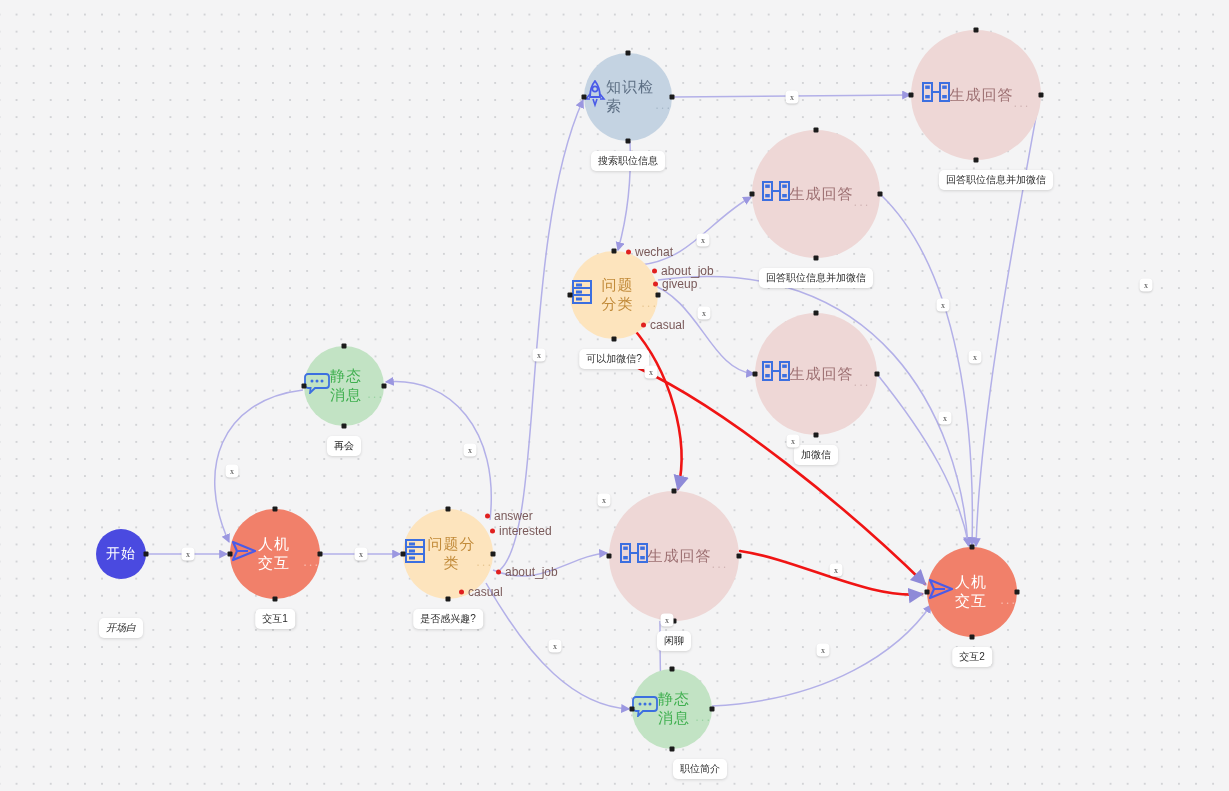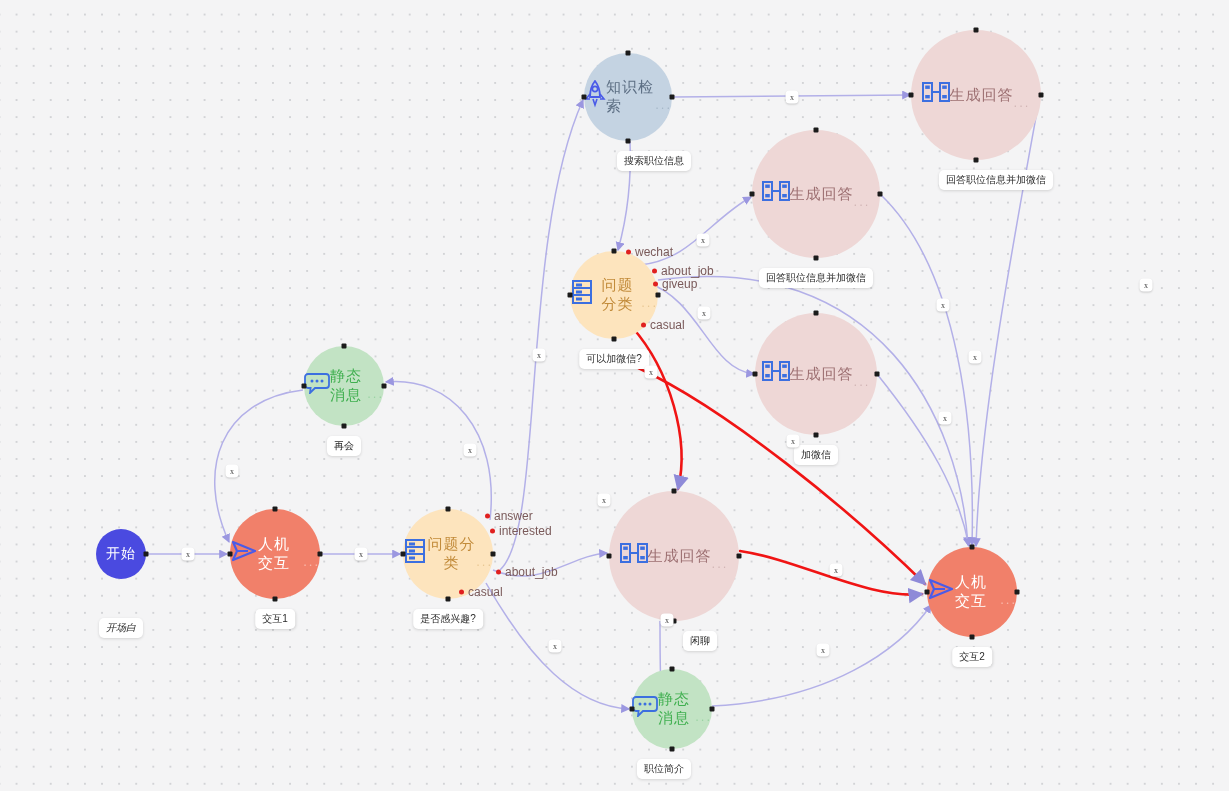--- a/index.html
+++ b/index.html
@@ -179,21 +179,21 @@
             <path d="M16 14 L20 19 L16 19" fill="none" stroke="#4a5be8" stroke-width="1.6"></path>
             <path d="M9 19 L11 25 L13 19" fill="none" stroke="#4a5be8" stroke-width="1.6"></path>
           </svg></span>
         <span class="ntitle">知识检索</span>
         <span class="ndots">...</span>
       </div>
       <div class="port" style="left: 628px; top: 53px;"></div>
       <div class="port" style="left: 628px; top: 141px;"></div>
       <div class="port" style="left: 584px; top: 97px;"></div>
       <div class="port" style="left: 672px; top: 97px;"></div>
-      <div class="caption" style="left: 628px; top: 151px; margin-left: 26px;">搜索职位信息</div>
+      <div class="caption" style="left: 628px; top: 151px;">搜索职位信息</div>
       <div class="node n-classify" style="left: 570px; top: 251px; width: 88px; height: 88px;">
         <span class="nicon"><svg width="24" height="26" viewBox="0 0 24 26">
             <rect x="3" y="2" width="18" height="22" fill="none" stroke="#3c6fe0" stroke-width="2"></rect>
             <line x1="3" y1="9" x2="21" y2="9" stroke="#3c6fe0" stroke-width="2"></line>
             <line x1="3" y1="16" x2="21" y2="16" stroke="#3c6fe0" stroke-width="2"></line>
             <rect x="6" y="4.5" width="6" height="3" fill="#3c6fe0"></rect>
             <rect x="6" y="11.5" width="6" height="3" fill="#3c6fe0"></rect>
             <rect x="6" y="18.5" width="6" height="3" fill="#3c6fe0"></rect>
           </svg></span>
         <span class="ntitle">问题分类</span>
@@ -268,36 +268,36 @@
             <rect x="20.2" y="5.5" width="4.6" height="3.4" fill="#3c6fe0"></rect>
             <rect x="20.2" y="15" width="4.6" height="3.4" fill="#3c6fe0"></rect>
           </svg></span>
         <span class="ntitle">生成回答</span>
         <span class="ndots">...</span>
       </div>
       <div class="port" style="left: 674px; top: 491px;"></div>
       <div class="port" style="left: 674px; top: 621px;"></div>
       <div class="port" style="left: 609px; top: 556px;"></div>
       <div class="port" style="left: 739px; top: 556px;"></div>
-      <div class="caption" style="left: 700px; top: 631px;">闲聊</div>
+      <div class="caption" style="left: 674px; top: 631px;">闲聊</div>
       <div class="node n-static" style="left: 632px; top: 669px; width: 80px; height: 80px;">
         <span class="nicon"><svg width="26" height="22" viewBox="0 0 26 22">
             <path d="M4 2 H22 A3 3 0 0 1 25 5 V13 A3 3 0 0 1 22 16 H11 L6 21 L6.6 16 H4 A3 3 0 0 1 1 13 V5 A3 3 0 0 1 4 2 Z" fill="none" stroke="#3c6fe0" stroke-width="1.8"></path>
             <circle cx="8" cy="9" r="1.5" fill="#3c6fe0"></circle>
             <circle cx="13" cy="9" r="1.5" fill="#3c6fe0"></circle>
             <circle cx="18" cy="9" r="1.5" fill="#3c6fe0"></circle>
           </svg></span>
         <span class="ntitle">静态消息</span>
         <span class="ndots">...</span>
       </div>
       <div class="port" style="left: 672px; top: 669px;"></div>
       <div class="port" style="left: 672px; top: 749px;"></div>
       <div class="port" style="left: 632px; top: 709px;"></div>
       <div class="port" style="left: 712px; top: 709px;"></div>
-      <div class="caption" style="left: 664px; top: 759px; text-align: right;">职位简介</div>
+      <div class="caption" style="left: 700px; top: 759px; text-align: right;">职位简介</div>
       <div class="node n-human" style="left: 927px; top: 547px; width: 90px; height: 90px;">
         <span class="nicon"><svg width="28" height="24" viewBox="0 0 28 24">
             <path d="M3 3 L25 12 L3 21 L7 12 Z" fill="none" stroke="#4a5be8" stroke-width="2.2" stroke-linejoin="round"></path>
             <path d="M7 12 L18 12" stroke="#4a5be8" stroke-width="2"></path>
           </svg></span>
         <span class="ntitle">人机交互</span>
         <span class="ndots">...</span>
       </div>
       <div class="port" style="left: 972px; top: 547px;"></div>
       <div class="port" style="left: 972px; top: 637px;"></div>

